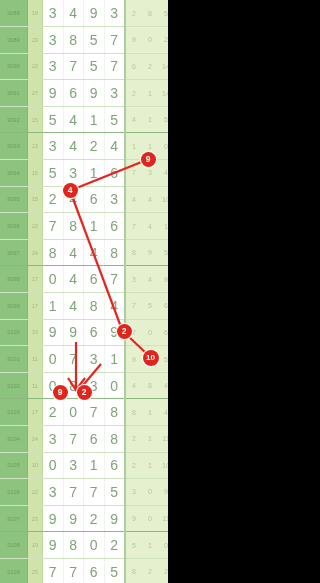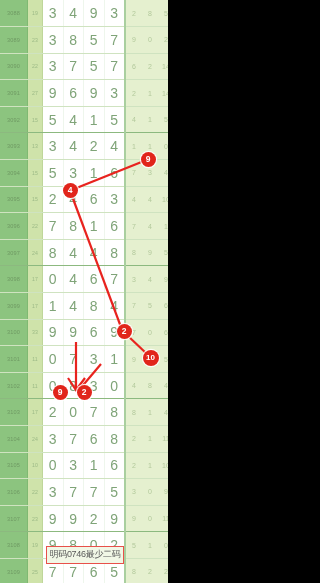--- a/index.html
+++ b/index.html
@@ -401,14 +401,13 @@
 
   <div id="markers">
       <div class="marker" style="left: 62.5px; top: 182.5px;">4</div>
       <div class="marker" style="left: 140.5px; top: 151.5px;">9</div>
       <div class="marker" style="left: 116.5px; top: 323.5px;">2</div>
       <div class="marker wide" style="left: 142.5px; top: 349.5px;">10</div>
       <div class="marker" style="left: 52.5px; top: 384.5px;">9</div>
       <div class="marker" style="left: 76.5px; top: 384.5px;">2</div>
     </div>
 
-  <div id="banner">明码0746最少二码</div>
 </div>
 
 </body></html>

